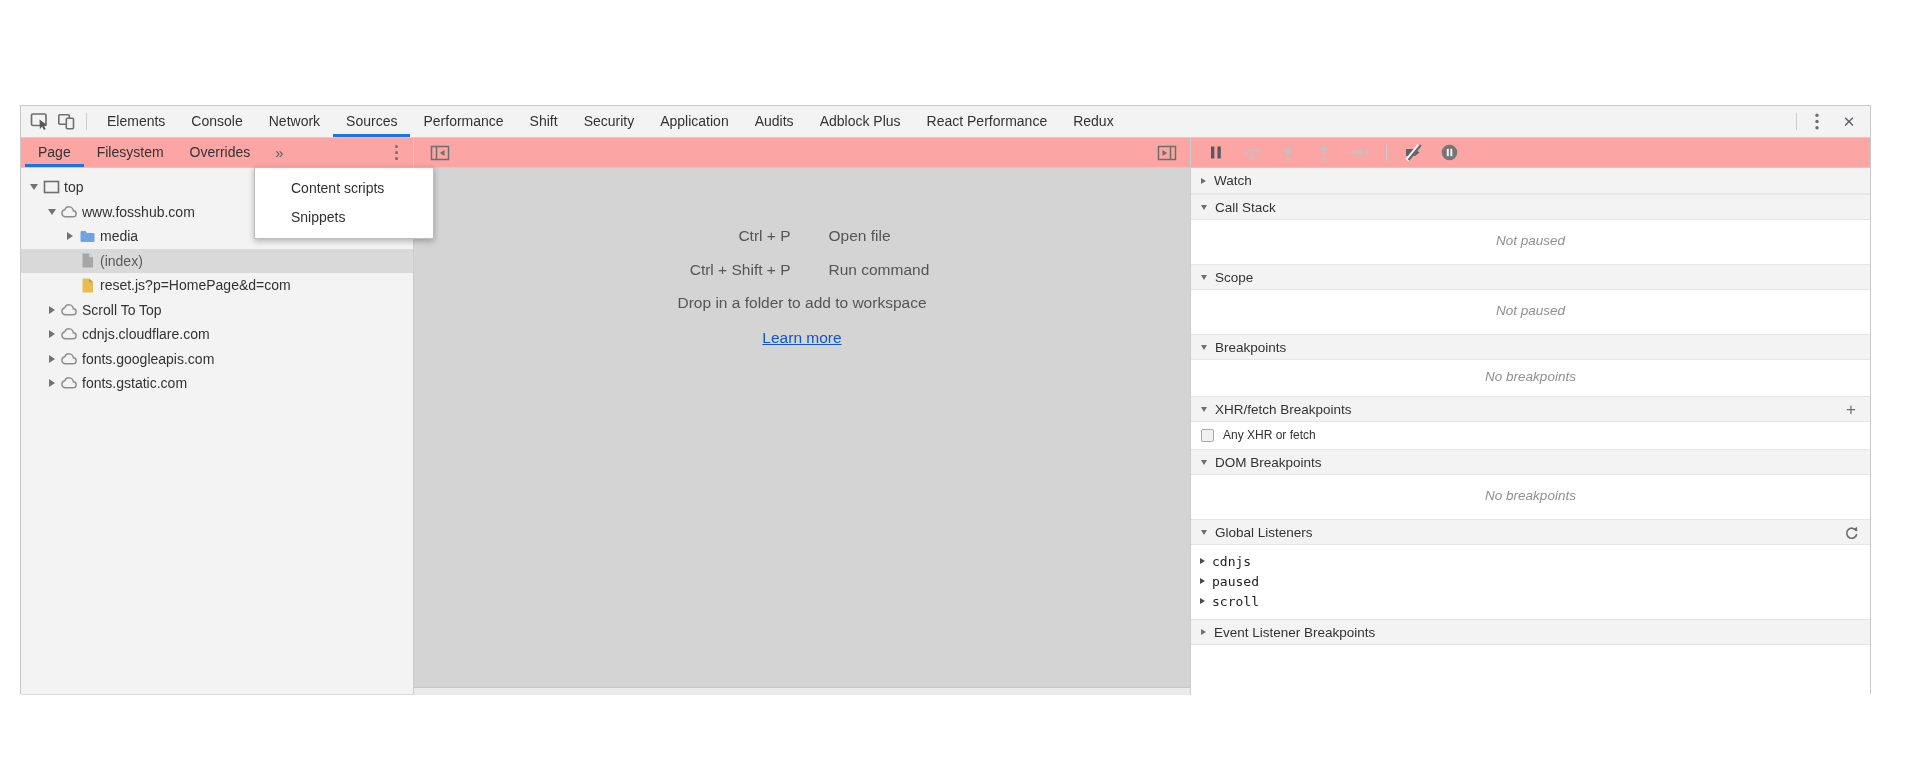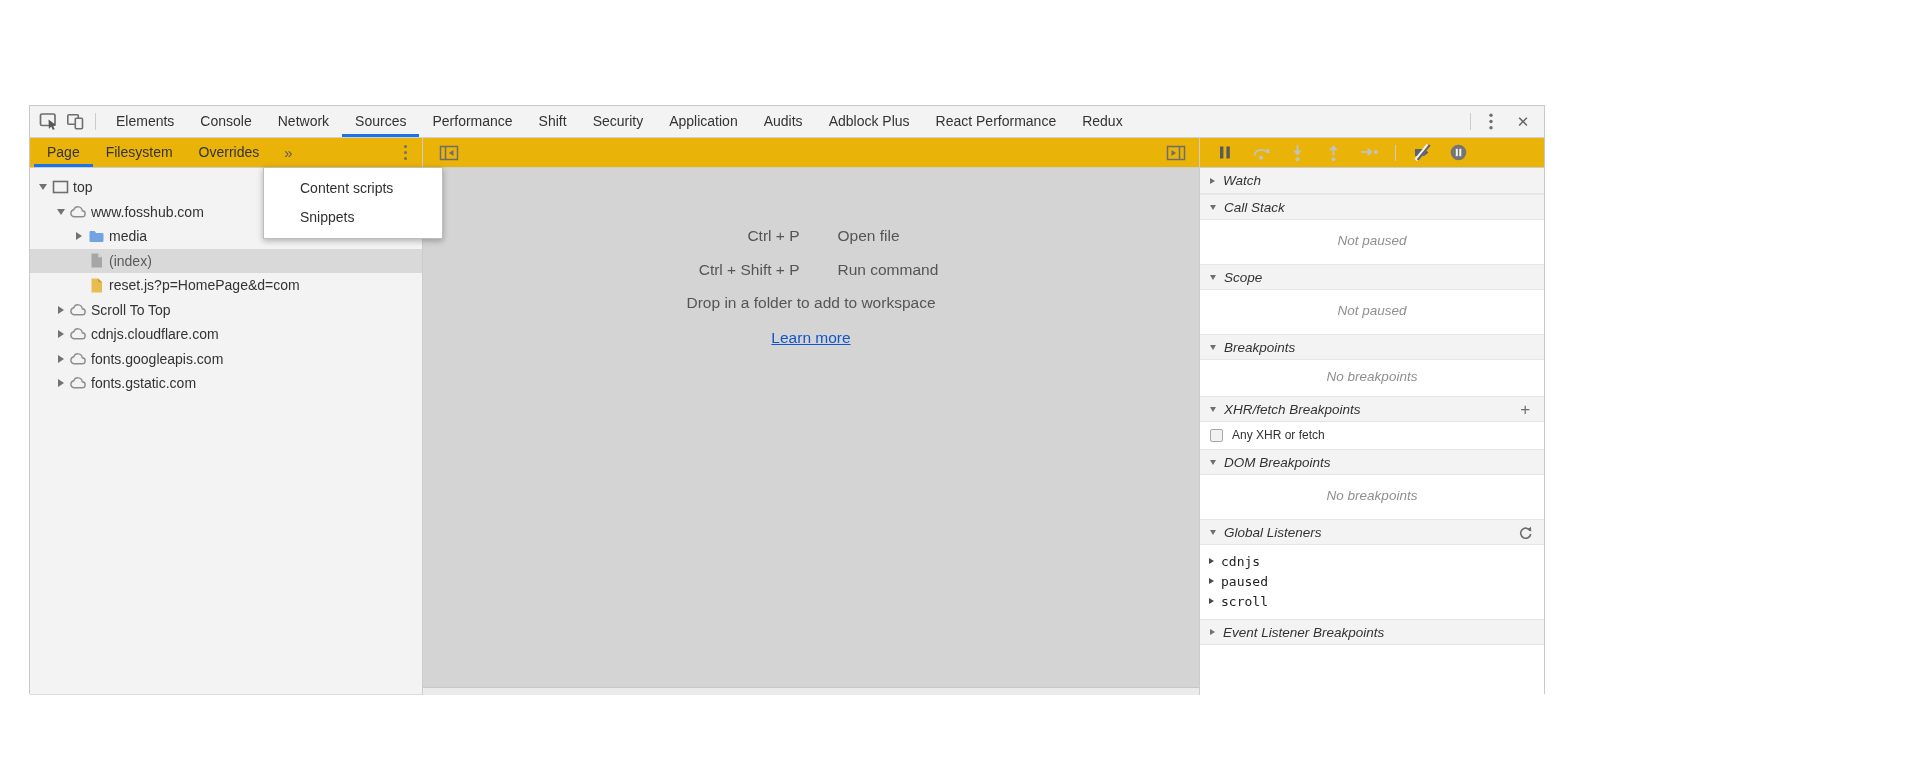--- a/index.html
+++ b/index.html
@@ -1,33 +1,33 @@
 <!DOCTYPE html>
 <html><head>
 <meta charset="utf-8">
 <style>
   html,body{margin:0;padding:0;background:#fff;}
   body{width:1907px;height:784px;position:relative;font-family:"Liberation Sans",sans-serif;color:#333;overflow:hidden;}
 
-  .devtools{position:absolute;left:29px;top:105px;width:1516px;height:589px;background:#fff;
+  .devtools{position:absolute;left:20px;top:105px;width:1851px;height:589px;background:#fff;
     border-top:1px solid #c9c9c9;border-left:1px solid #c9c9c9;border-right:1px solid #c9c9c9;box-sizing:border-box;}
 
   
   .tabbar{height:32px;background:#f3f3f3;border-bottom:1px solid #d0d0d0;display:flex;align-items:center;box-sizing:border-box;padding-left:6px;}
   .icon-btn{width:26px;height:26px;display:flex;align-items:center;justify-content:center;cursor:pointer;flex:none;}
   .vsep{width:1px;height:17px;background:#ccc;margin:0 7px;flex:none;}
   .tabs{display:flex;align-items:stretch;height:31px;}
   .tab{padding:0 13px;line-height:31px;font-size:14px;color:#333;position:relative;cursor:pointer;white-space:nowrap;}
   .tab.selected::after{content:"";position:absolute;left:0;right:0;bottom:0;height:3px;background:#1a73e8;}
   .tabbar .grow{flex:1;}
   .close-x{font-size:15px;color:#5f6368;}
 
   
   .main{display:grid;grid-template-columns:393px 777px 1fr;grid-template-rows:30px 1fr;height:557px;}
-  .tbcell{background:#eab308;border-bottom:1px solid #ccc;display:flex;align-items:center;box-sizing:border-box;}
+  .tbcell{background:#fca5a5;border-bottom:1px solid #ccc;display:flex;align-items:center;box-sizing:border-box;}
   .bR{border-right:1px solid #ccc;}
 
   
   .ntab{padding:0 13px;height:29px;line-height:29px;font-size:14px;position:relative;cursor:pointer;}
   .ntab.selected::after{content:"";position:absolute;left:0;right:0;bottom:0;height:3px;background:#1a73e8;}
   .more-chevron{padding:0 12px;color:#5a5a5a;font-size:15px;cursor:pointer;}
 
   
   .etb{justify-content:space-between;padding:0 10px 0 13px;}
 
@@ -52,21 +52,21 @@
   .editor::after{content:"";position:absolute;left:0;right:0;bottom:0;height:7px;background:#ebebeb;border-top:1px solid #c6c6c6;}
   .hintrow{display:grid;grid-template-columns:175px 160px;column-gap:38px;height:27px;margin-bottom:7px;align-items:center;}
   .keys{text-align:right;color:#555;font-size:15.5px;}
   .act{text-align:left;color:#555;font-size:15.5px;}
   .drop-hint{color:#555;font-size:15.5px;margin-top:4px;}
   .learn-more{color:#1155cc;text-decoration:underline;font-size:15.5px;margin-top:17px;cursor:pointer;}
 
   
   .debugger{background:#fff;overflow:hidden;}
   .dhead{height:26px;background:#f3f3f3;display:flex;align-items:center;gap:8px;padding:0 10px;font-size:13.5px;color:#333;
-    border-top:1px solid #e6e6e6;border-bottom:1px solid #e6e6e6;box-sizing:border-box;cursor:pointer;font-style:italic;}
+    border-top:1px solid #e6e6e6;border-bottom:1px solid #e6e6e6;box-sizing:border-box;cursor:pointer;}
   .dsec:first-child .dhead{border-top:none;}
   .stri-r{width:0;height:0;border-left:5px solid #6e6e6e;border-top:3.5px solid transparent;border-bottom:3.5px solid transparent;}
   .stri-d{width:0;height:0;border-top:5px solid #6e6e6e;border-left:3.5px solid transparent;border-right:3.5px solid transparent;}
   .dhead .grow{flex:1;}
   .hicon{width:18px;height:18px;display:flex;align-items:center;justify-content:center;cursor:pointer;color:#6e6e6e;}
   .plus-glyph{font-size:17px;line-height:17px;color:#6e6e6e;}
   .dmsg{color:#8f8f8f;font-style:italic;text-align:center;padding:13px 0 16px;font-size:13.5px;}
   .dchk{display:flex;align-items:center;gap:9px;padding:6px 10px 7px;font-size:12px;color:#333;}
   .cbox{width:13px;height:13px;background:#f1f1f1;border:1px solid #a8a8a8;border-radius:2px;box-sizing:border-box;cursor:pointer;flex:none;}
   .dlist{padding:6px 0 8px;}

